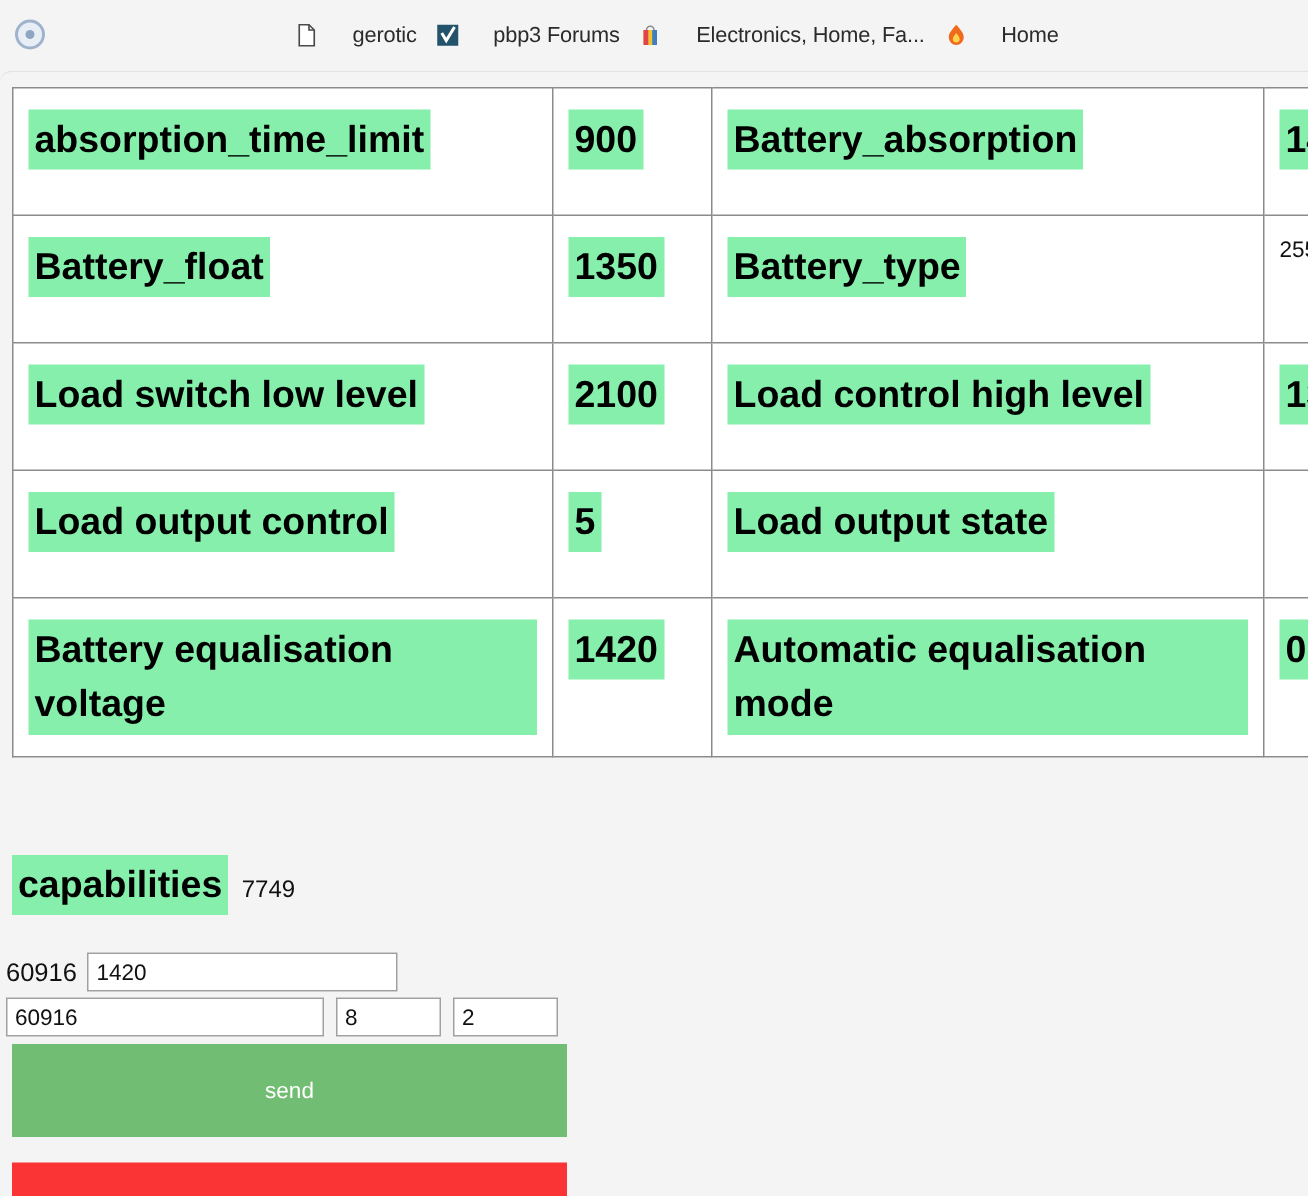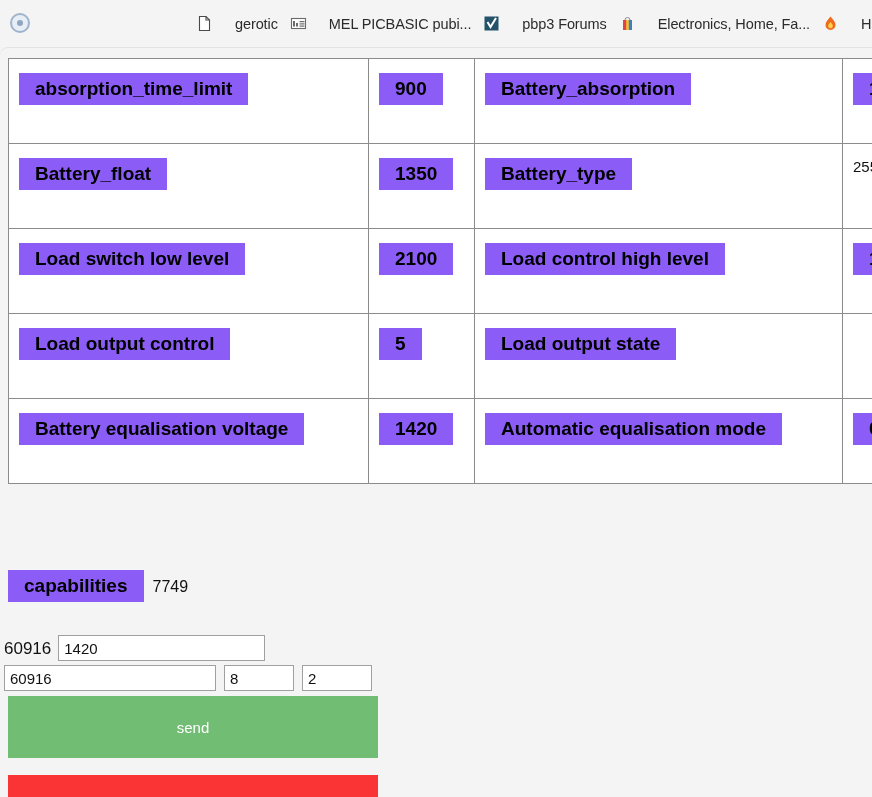--- a/index.html
+++ b/index.html
@@ -94,26 +94,26 @@
     vertical-align: top;
     padding: 14px 10px 14px 10px;
     height: 56px;
   }
   .col-a { width: 339px; }
   .col-b { width: 85px; }
   .col-c { width: 347px; }
   .col-d { width: 189px; }
 
   .mark {
-    background: #8b5cf6;
+    background: #86efac;
     font-weight: bold;
-    font-size: 19px;
+    font-size: 25px;
     color: #000000;
     line-height: 1.45;
-    padding: 2px 16px;
+    padding: 2px 4px;
     display: inline-block;
   }
   .mark-label { min-width: 0; }
   .val-plain {
     font-size: 15px;
     color: #111111;
     line-height: 1.2;
     display: inline-block;
   }
   .cell-topless { padding-top: 12px; }
@@ -209,33 +209,20 @@
   <div class="bm-item">
     <span class="bm-ico">
       <svg viewBox="0 0 17 17" width="17" height="17">
         <path d="M3.5 1.5 h6.5 l3.5 3.5 v10.5 h-10 z" fill="#fff" stroke="#4a4a4a" stroke-width="1.1"></path>
         <path d="M10 1.5 v3.5 h3.5" fill="none" stroke="#4a4a4a" stroke-width="1.1"></path>
       </svg>
     </span>
     <span class="bm-label">gerotic</span>
   </div>
 
-  <div class="bm-item">
-    <span class="bm-ico">
-      <svg viewBox="0 0 17 17" width="17" height="17">
-        <rect x="1.5" y="3.5" width="14" height="10" fill="#fff" stroke="#6b6b6b" stroke-width="1.1"></rect>
-        <rect x="3" y="6" width="2" height="5.5" fill="#6b6b6b"></rect>
-        <rect x="6" y="8" width="2" height="3.5" fill="#6b6b6b"></rect>
-        <rect x="9.5" y="6" width="5" height="1.2" fill="#6b6b6b"></rect>
-        <rect x="9.5" y="8.3" width="5" height="1.2" fill="#6b6b6b"></rect>
-        <rect x="9.5" y="10.5" width="5" height="1.2" fill="#6b6b6b"></rect>
-      </svg>
-    </span>
-    <span class="bm-label">MEL PICBASIC pubi...</span>
-  </div>
 
   <div class="bm-item">
     <span class="bm-ico">
       <svg viewBox="0 0 17 17" width="17" height="17">
         <rect x="1.5" y="1.5" width="14" height="14" fill="#23536b"></rect>
         <path d="M4.5 7 L7.5 12 L13 3" fill="none" stroke="#ffffff" stroke-width="2"></path>
       </svg>
     </span>
     <span class="bm-label">pbp3 Forums</span>
   </div>

